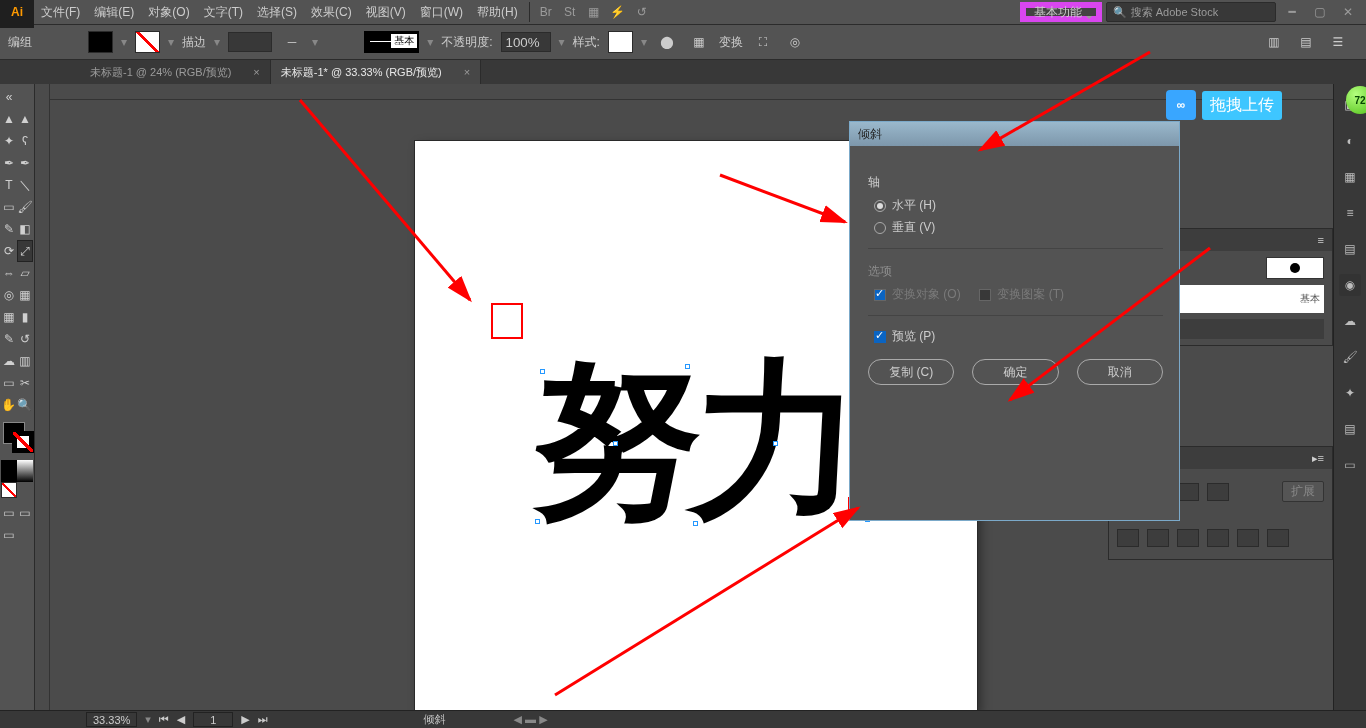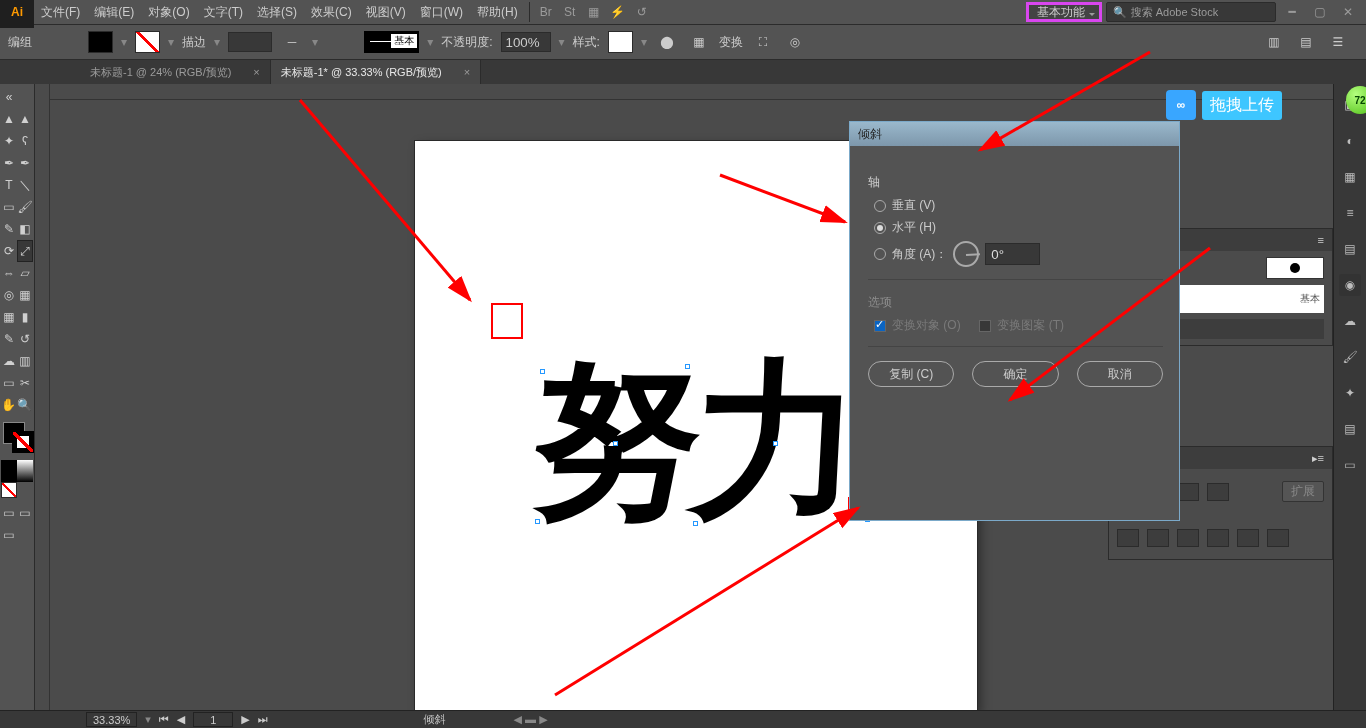--- a/index.html
+++ b/index.html
@@ -20,21 +20,21 @@
   *{box-sizing:border-box;font-family:"Microsoft YaHei","Segoe UI",sans-serif;}
   body{margin:0;width:1366px;height:728px;background:var(--bg);color:var(--txt);font-size:12px;overflow:hidden;position:relative;}
   
   .menubar{height:25px;background:var(--bg);border-bottom:1px solid #2b2b2b;display:flex;align-items:center;padding:0 0 0 0;}
   .ai-logo{width:34px;height:32px;background:#1f1f1f;color:#ff9a00;display:flex;align-items:center;justify-content:center;font-weight:700;font-size:12px;}
   .menu-item{padding:0 7px;height:25px;line-height:25px;color:var(--txt);cursor:default;}
   .menubar .sep{width:1px;height:20px;background:#2b2b2b;margin:0 4px;}
   .menubar .ctl{width:20px;height:20px;display:inline-flex;align-items:center;justify-content:center;color:var(--txt-dim);margin:16px 2px;}
   .menubar .right{margin-left:auto;display:flex;align-items:center;gap:4px;padding-right:6px;}
   .search{background:#383838;border:1px solid #2b2b2b;border-radius:2px;height:20px;width:170px;color:var(--txt-dim);padding:0 6px;display:flex;align-items:center;gap:4px;font-size:11px;}
-  .dropdown{height:20px;background:#434343;border:3px solid #d946ef;padding:0 14px 0 8px;display:flex;align-items:center;color:var(--txt);position:relative;}
+  .dropdown{height:20px;background:#434343;border:6px solid #d946ef;padding:0 14px 0 8px;display:flex;align-items:center;color:var(--txt);position:relative;}
   .dropdown::after{content:"";position:absolute;right:4px;top:8px;border:3px solid transparent;border-top-color:var(--txt-dim);}
   
   .ctrlbar{height:35px;background:var(--bg);border-bottom:1px solid #2b2b2b;display:flex;align-items:center;padding:0 8px;gap:8px;}
   .ctrl-lbl{color:var(--txt);}
   .swatch{width:25px;height:22px;border:1px solid #2b2b2b;display:inline-block;position:relative;}
   .swatch.black{background:#000;}
   .swatch.none{background:#fff;}
   .swatch.none::after{content:"";position:absolute;left:0;top:0;right:0;bottom:0;background:linear-gradient(45deg,transparent 45%,red 45%,red 55%,transparent 55%);}
   .num-input{background:#383838;border:1px solid #2b2b2b;color:var(--txt);width:44px;height:20px;padding:0 4px;}
   .ctrlbar .ico{width:24px;height:24px;display:inline-flex;align-items:center;justify-content:center;color:var(--txt);}
@@ -354,37 +354,35 @@
   <div class="dico">✦</div>
   <div class="dico">▤</div>
   <div class="dico">▭</div>
 </div>
 
 <div class="dialog">
   <div class="title">倾斜</div>
   <div class="body">
     <div class="dlg-sec">轴</div>
     <div class="dlg-radio">
+        <span class="r on"></span>
+        <span>水平 (H)</span>
+      </div>
+    <div class="dlg-radio">
         <span class="r"></span>
         <span>垂直 (V)</span>
       </div>
-    <div class="dlg-radio">
-        <span class="r on"></span>
-        <span>水平 (H)</span>
-      </div>
-    <div class="dlg-radio">
-      <span class="r"></span>
-      <span>角度 (A)：</span>
-      <span class="dlg-angle" style="width:26px;height:26px"></span>
-      <input class="dlg-input" value="0°" style="">
-    </div>
     <hr class="dlg-sep">
     <div class="dlg-sec" style="color:#8d8d8d">选项</div>
     <div class="dlg-chk disabled"><span class="c on"></span><span>变换对象 (O)</span>&nbsp;&nbsp;<span class="c"></span><span>变换图案 (T)</span></div>
     <hr class="dlg-sep">
+    <div class="dlg-chk">
+        <span class="c on"></span>
+        <span>预览 (P)</span>
+      </div>
     <div class="dlg-btns">
       <div class="dlg-btn">复制 (C)</div>
       <div class="dlg-btn">确定</div>
       <div class="dlg-btn">取消</div>
     </div>
   </div>
 </div>
 
 <div class="redbox" style="left:491px;top:303px;width:32px;height:36px"></div>
 <div class="redbox" style="left:943px;top:169px;width:116px;height:36px"></div>

